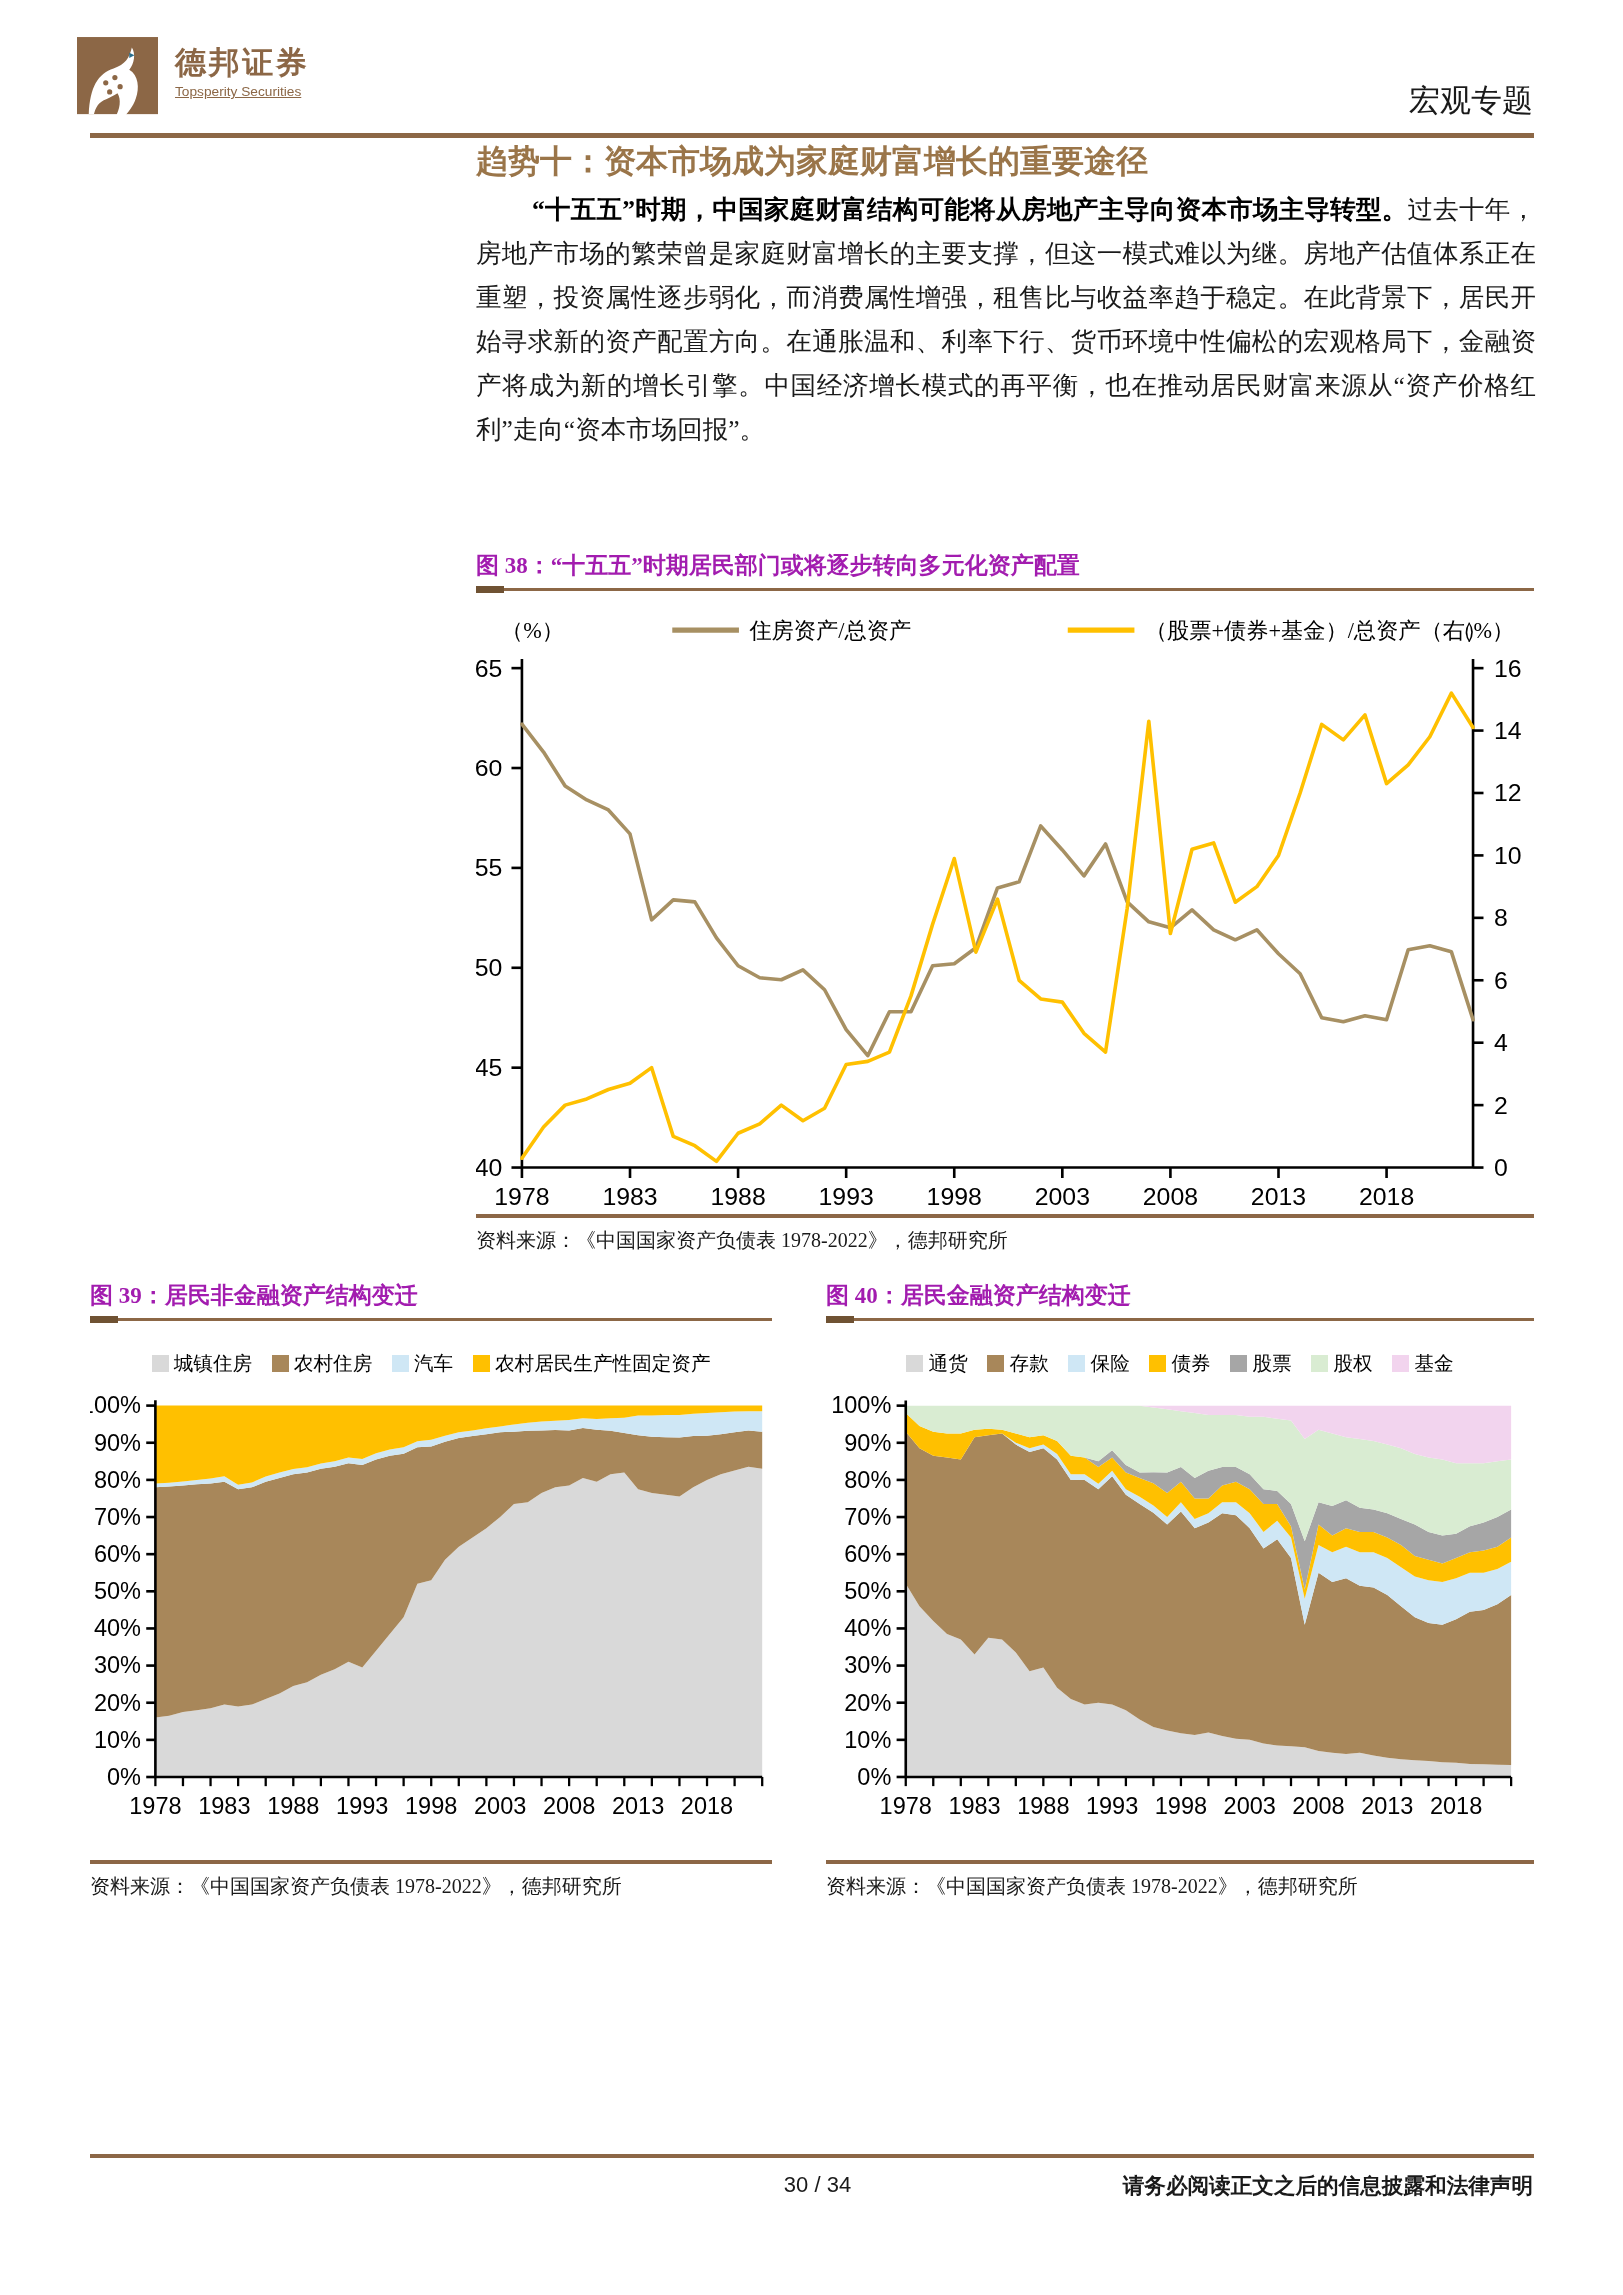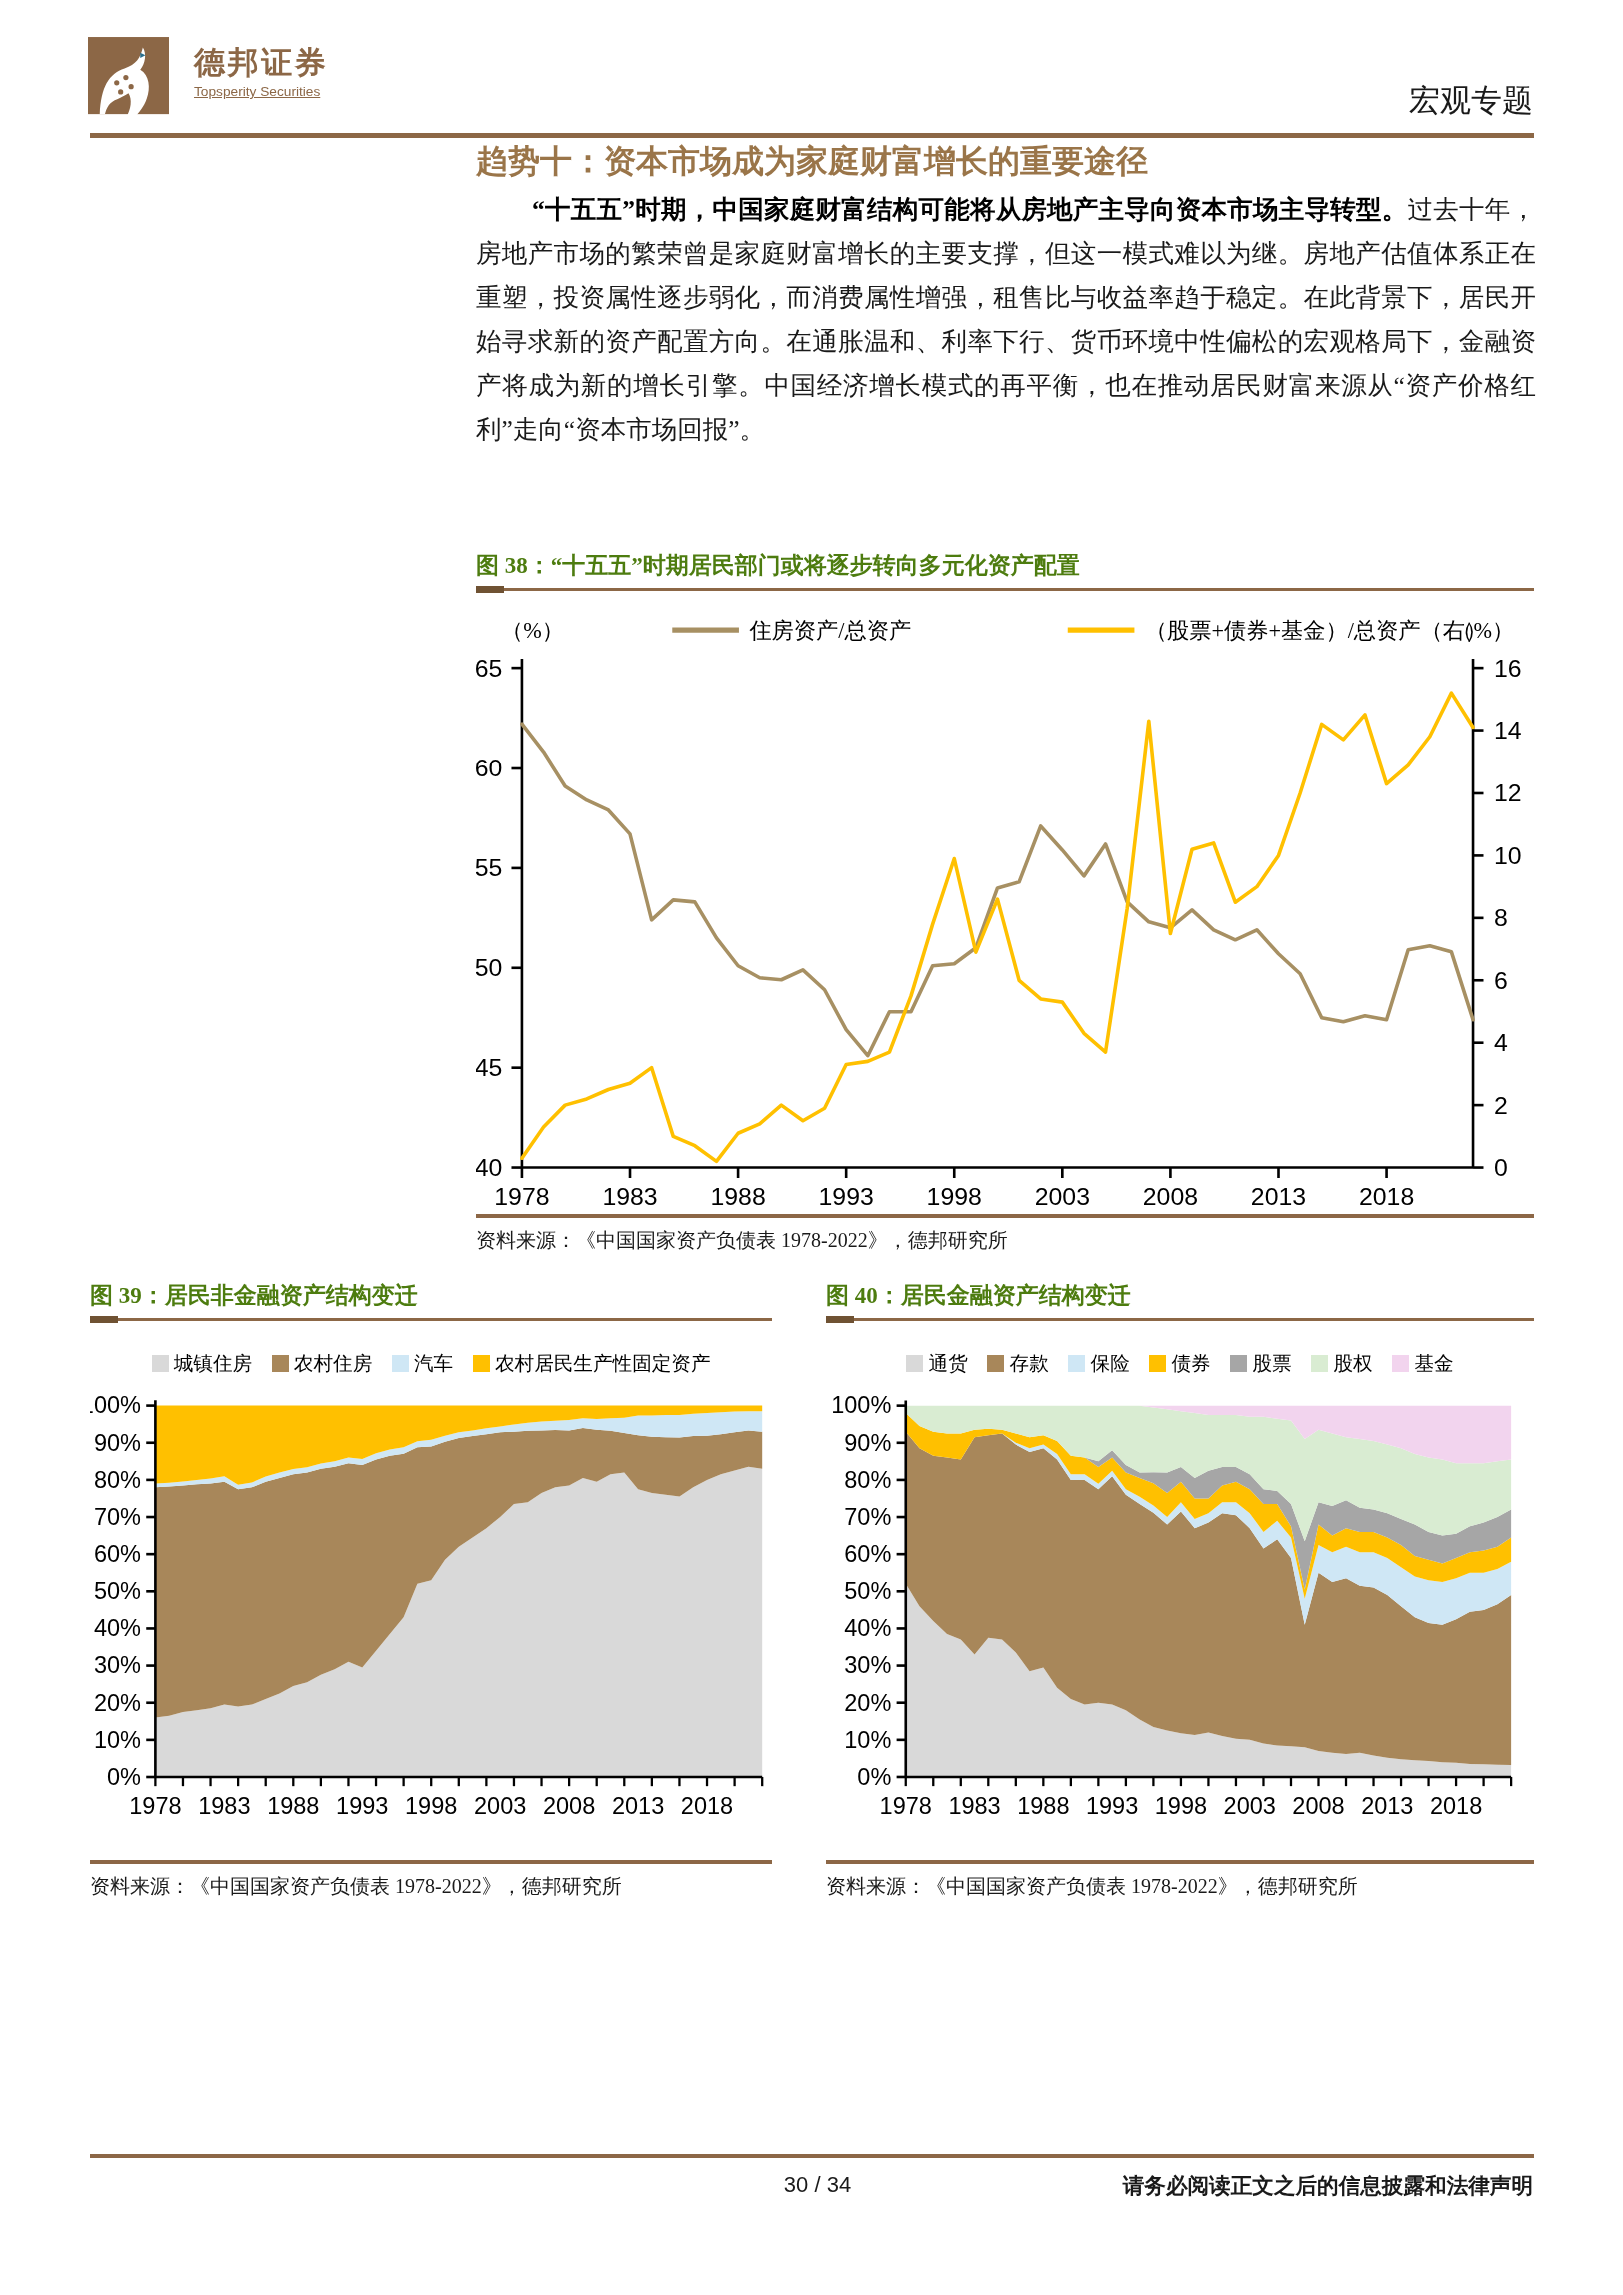--- a/index.html
+++ b/index.html
@@ -12,42 +12,42 @@
   .brand-cn{font-size:31px;font-weight:bold;color:#8c6746;letter-spacing:2.6px;line-height:33px;
             font-family:"Liberation Sans","DejaVu Sans",sans-serif;}
   .brand-en{font-size:13.7px;color:#8c6746;margin-top:5.2px;font-family:"Liberation Sans","DejaVu Sans",sans-serif;text-decoration:underline;}
   .doc-type{font-size:31px;color:#1a1a1a;}
   .rule{background:#8c6746;}
   
   .main-title{font-size:32px;font-weight:bold;color:#9a7549;}
   .para{font-size:25.5px;line-height:44px;text-align:justify;text-indent:56px;color:#1a1a1a;}
   .para b{color:#000;}
   
-  .fig-head{font-size:23px;font-weight:bold;color:#4d7c0f;line-height:30px;}
+  .fig-head{font-size:23px;font-weight:bold;color:#a21caf;line-height:30px;}
   .fig-rule{height:3.3px;background:#8c6746;margin-top:7.2px;position:relative;}
   .fig-rule .tab{position:absolute;left:0;top:-2px;width:27.5px;height:7.2px;background:#6f5233;}
   .fig-source{font-size:20px;color:#1a1a1a;margin-top:9.2px;}
   .legend-row{display:flex;justify-content:center;align-items:center;gap:19.6px;
               font-size:19.6px;color:#000;margin-top:28px;height:29px;}
   .lgi{display:inline-flex;align-items:center;gap:5.2px;}
   .sw{display:inline-block;width:17px;height:17px;}
   svg text.ax{font-family:"Liberation Sans","DejaVu Sans",sans-serif;font-size:38px;fill:#000;}
   svg text.ax2{font-family:"Liberation Sans","DejaVu Sans",sans-serif;font-size:36px;fill:#000;}
   svg text.lg{font-family:"Liberation Serif","DejaVu Serif",serif;font-size:34px;fill:#000;}
   
   .footer-page{font-size:22px;color:#1a1a1a;text-align:center;width:100%;
                font-family:"Liberation Sans","DejaVu Sans",sans-serif;padding-left:6px;}
   .footer-disc{font-size:21.6px;font-weight:bold;color:#1a1a1a;}
 </style>
 </head>
 <body>
 
 <div class="page">
 
-  <div class="abs brand" style="left:88px;top:37px;gap:8px;">
+  <div class="abs brand" style="left:77px;top:37px;">
     <span>
       <svg width="81" height="85" viewBox="0 0 124 130">
         <rect x="0" y="0" width="124" height="118" fill="#8c6746"></rect>
         <path fill="#ffffff" d="M18,118 C20,76 32,56 56,48 C74,42 80,32 84,16 C90,26 88,40 80,50 C94,58 96,78 90,94 C86,106 78,116 70,124 L58,124 C66,110 68,96 62,86 C50,94 38,96 32,104 C28,110 27,114 26,118 Z"></path>
         <circle cx="44" cy="70" r="4" fill="#8c6746"></circle>
         <circle cx="58" cy="62" r="4" fill="#8c6746"></circle>
         <circle cx="66" cy="76" r="4" fill="#8c6746"></circle>
         <circle cx="50" cy="84" r="4" fill="#8c6746"></circle>
         <path d="M80,24 l8,4 l-8,4 z" fill="#2a6f8e"></path>
       </svg>

